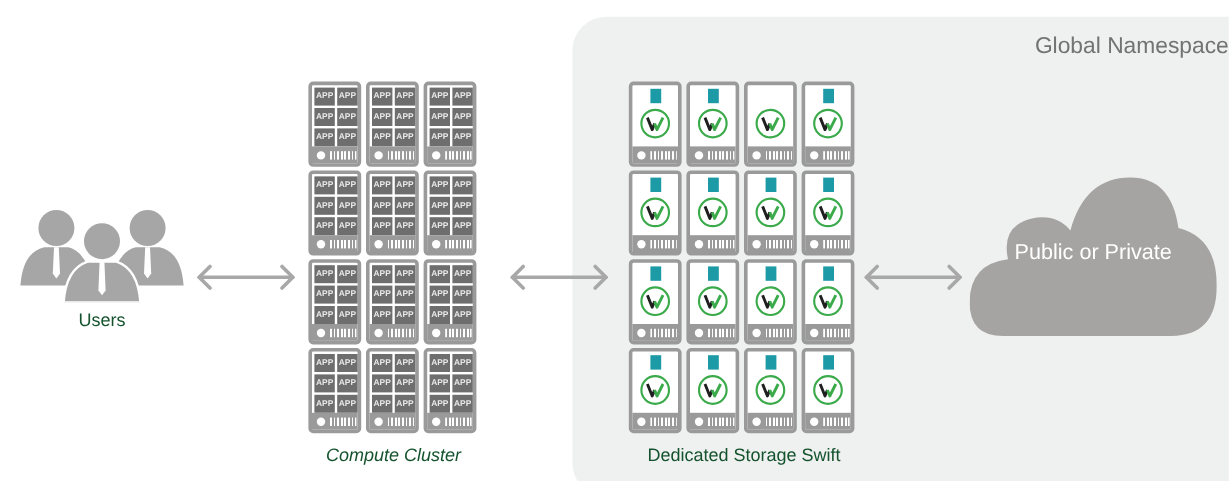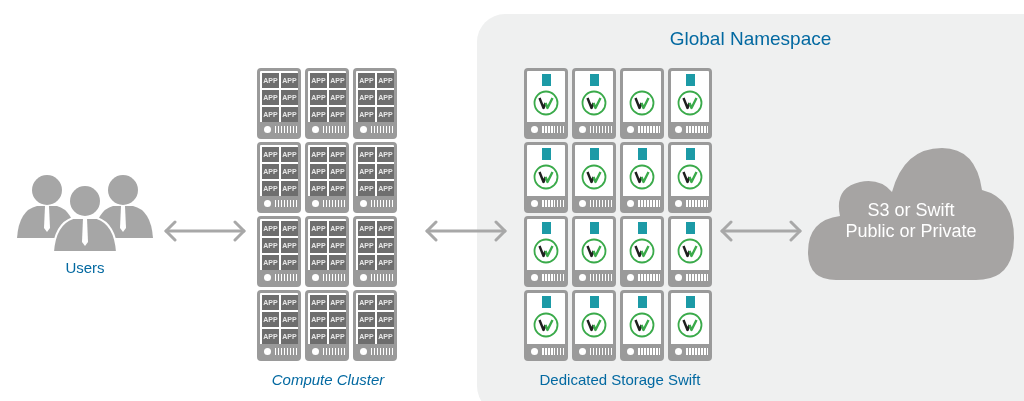--- a/index.html
+++ b/index.html
@@ -1,19 +1,19 @@
 <!DOCTYPE html>
 <html><head>
 <meta charset="utf-8">
 <style>
   html,body{margin:0;padding:0;background:#fff;}
   body{width:1024px;height:401px;position:relative;overflow:hidden;font-family:"Liberation Sans","DejaVu Sans",sans-serif;}
   .panel{position:absolute;left:477px;top:14px;width:560px;height:400px;background:#eff0f0;border-radius:28px 0 0 28px;}
-  .title{position:absolute;left:477px;top:28px;width:547px;text-align:center;font-size:19px;color:#0369a1;}
-  .label{position:absolute;font-size:15px;color:#0369a1;text-align:center;}
+  .title{position:absolute;left:477px;top:28px;width:547px;text-align:right;font-size:19px;color:#737373;}
+  .label{position:absolute;font-size:15px;color:#14532d;text-align:center;}
   .srv{position:absolute;width:44px;height:71px;box-sizing:border-box;border:3px solid #9a9a9a;border-radius:4px;background:#fff;}
   .srv .foot{position:absolute;left:0;right:0;bottom:0;height:14px;background:#9a9a9a;}
   .srv .dot{position:absolute;left:4px;bottom:3px;width:7px;height:7px;border-radius:50%;background:#fff;}
   .srv .vents{position:absolute;left:15px;bottom:3px;width:22px;height:7px;background:repeating-linear-gradient(90deg,#fff 0 1.5px,transparent 1.5px 3px);}
   .apps{position:absolute;left:2px;top:2px;display:grid;grid-template-columns:17px 17px;grid-auto-rows:15px;gap:2px;}
   .app{background:#6e6e6e;color:#e8e8e8;font-size:7px;font-weight:bold;display:flex;align-items:center;justify-content:center;}
   .ssd{position:absolute;left:15px;top:3px;width:9px;height:12px;background:#1c9aa6;}
   .wlogo{position:absolute;left:6px;top:19px;width:26px;height:26px;}
   .cloud{position:absolute;left:808px;top:146px;width:206px;height:134px;}
   .cloud-text{position:absolute;left:808px;top:200px;width:206px;text-align:center;color:#fff;font-size:18px;line-height:21px;}
@@ -428,15 +428,14 @@
         <div class="vents"></div>
       </div>
     </div>
   </div>
 <div class="label" style="left:505px;top:371px;width:230px;">Dedicated Storage Swift</div>
 
 <svg class="cloud" viewBox="0 0 206 134">
   <path fill="#a6a4a3" d="M28 134 Q0 134 0 106 Q0 74 32 70 Q26 42 52 36 Q72 32 84 46 Q96 2 134 2 Q168 2 174 44 Q206 52 206 92 Q206 134 168 134 Z"></path>
 </svg>
 <div class="cloud-text">
-  <div>S3 or Swift</div>
   <div>Public or Private</div>
 </div>
 
 </body></html>

